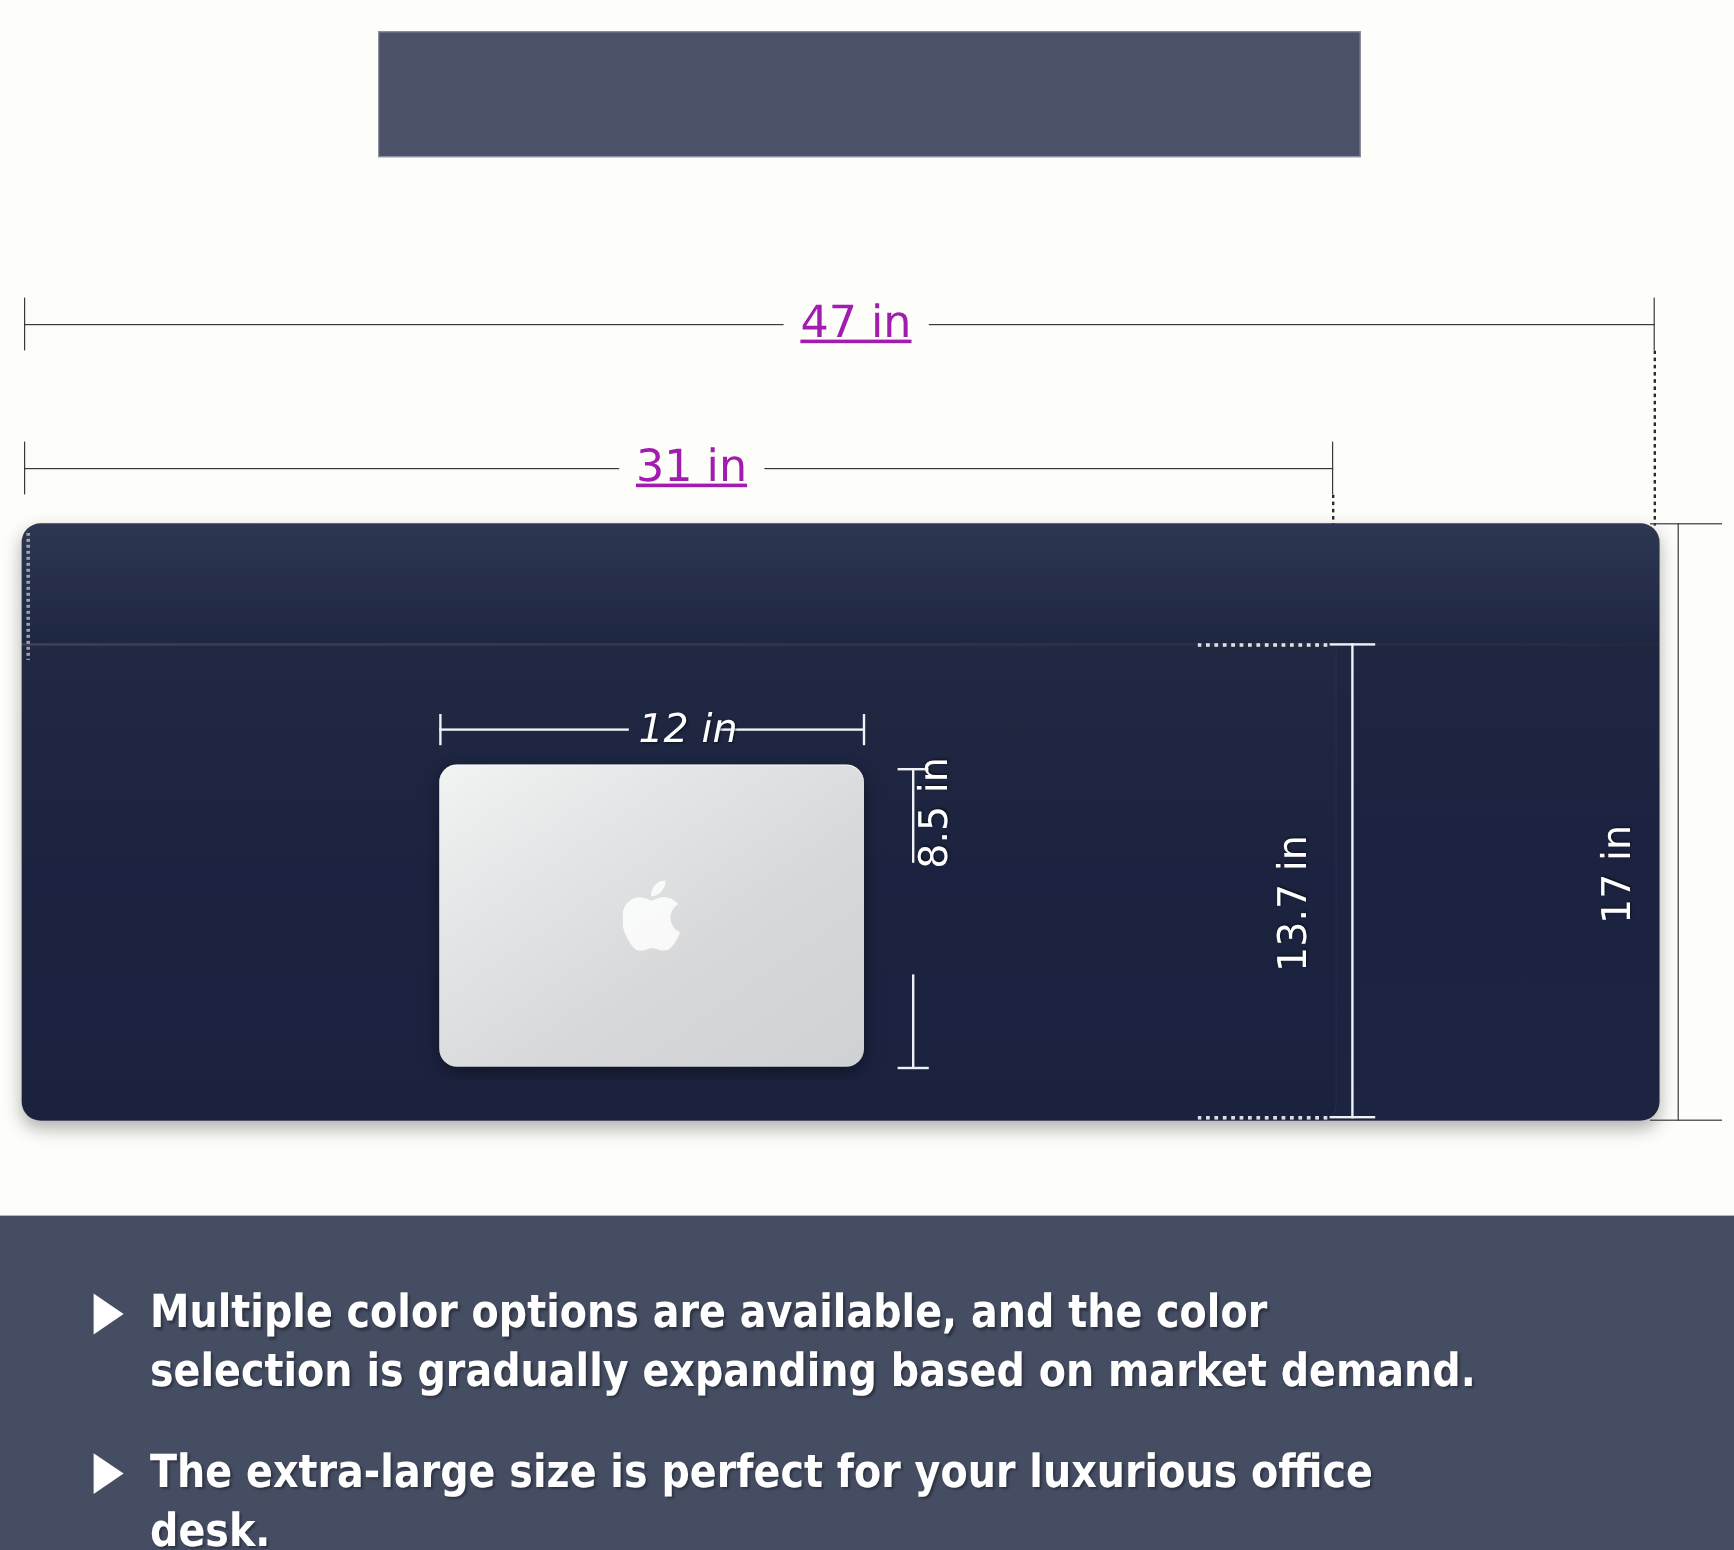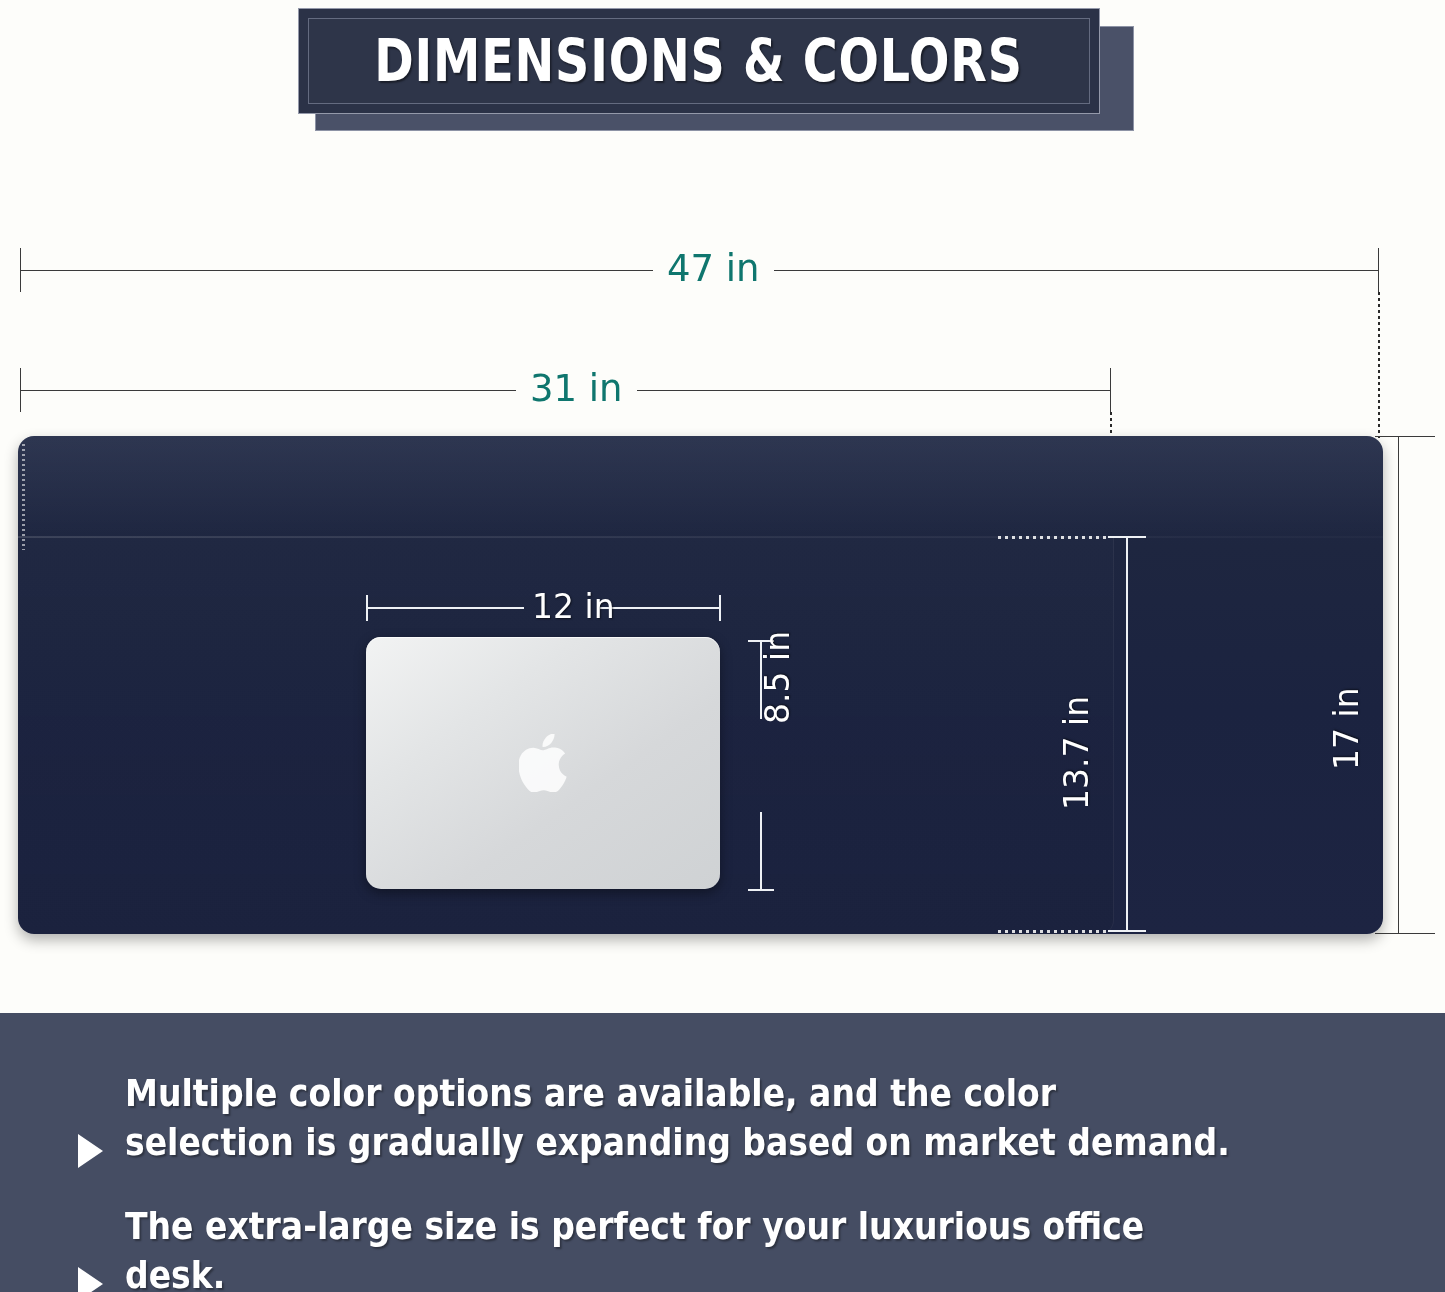--- a/index.html
+++ b/index.html
@@ -70,27 +70,28 @@
     height: 1px;
     background: #3a3a3a;
   }
   .dim-tick-v {
     position: absolute;
     width: 1px;
     background: #3a3a3a;
   }
   .dim-label-dark {
     position: absolute;
-    color: #0f766e;
+    color: #a21caf;
     font-family: "DejaVu Sans", sans-serif;
     font-size: 37px;
     background: #fdfdfa;
     padding: 0 14px;
     white-space: nowrap;
     line-height: 1;
+    text-decoration: underline;
   }
 
   
   .ext-dot-v {
     position: absolute;
     width: 2px;
     background-image: linear-gradient(to bottom, #2a2a2a 55%, rgba(0,0,0,0) 0%);
     background-size: 2px 6px;
     background-repeat: repeat-y;
   }
@@ -203,21 +204,21 @@
     background: #454d63;
   }
   .caption-list {
     position: absolute;
     left: 78px;
     top: 56px;
     right: 50px;
   }
   .caption-item {
     display: flex;
-    align-items: flex-end;
+    align-items: flex-start;
     margin-bottom: 34px;
   }
   .caption-bullet {
     flex: 0 0 auto;
     width: 0;
     height: 0;
     border-top: 17px solid transparent;
     border-bottom: 17px solid transparent;
     border-left: 25px solid #ffffff;
     margin-top: 9px;
@@ -233,25 +234,20 @@
     transform-origin: left center;
     width: 115%;
     text-shadow: 2px 2px 2px rgba(0,0,0,0.35);
   }
 </style>
 </head>
 <body>
 
 <div class="title-wrap">
   <div class="title-shadow-box"></div>
-  <div class="title-outer-box">
-    <div class="title-inner-box">
-      <div class="title-text">DIMENSIONS &amp; COLORS</div>
-    </div>
-  </div>
 </div>
 
 <div>
   <div class="dim-tick-v" style="left:20px; top:248px; height:44px;"></div>
   <div class="dim-h" style="left:20px; top:270px; width:1359px;"></div>
   <div class="dim-tick-v" style="left:1378px; top:248px; height:44px;"></div>
   <div class="dim-label-dark" style="left:653px; top:250px;">47 in</div>
 </div>
 
 <div>
@@ -276,21 +272,21 @@
     <path fill="#ffffff" fill-opacity="0.90" d="M140.7 108.9c-.3-26.6 21.7-39.4 22.7-40-12.4-18.1-31.6-20.6-38.4-20.9-16.3-1.7-31.9 9.6-40.2 9.6-8.3 0-21.1-9.4-34.7-9.1-17.8.3-34.3 10.4-43.5 26.3-18.6 32.2-4.8 79.9 13.3 106 8.9 12.8 19.4 27.1 33.2 26.6 13.3-.5 18.3-8.6 34.4-8.6 16.1 0 20.6 8.6 34.7 8.3 14.3-.2 23.4-13 32.1-25.9 10.1-14.8 14.3-29.2 14.5-29.9-.3-.1-27.8-10.7-28.1-42.4z"></path>
     <path fill="#ffffff" fill-opacity="0.90" d="M114.8 30.6c7.4-8.9 12.3-21.3 11-33.6-10.6.4-23.5 7.1-31.1 16-6.8 7.8-12.8 20.4-11.2 32.4 11.8.9 23.9-6 31.3-14.8z"></path>
   </svg>
 </div>
 
 <div>
   <div class="wdim-v" style="left:366px; top:595px; height:26px;"></div>
   <div class="wdim-h" style="left:366px; top:607px; width:158px;"></div>
   <div class="wdim-h" style="left:600px; top:607px; width:120px;"></div>
   <div class="wdim-v" style="left:719px; top:595px; height:26px;"></div>
-  <div class="wdim-label" style="left:532px; top:590px;">12 in</div>
+  <div class="wdim-label" style="left:532px; top:590px;font-style:italic;">12 in</div>
 </div>
 
 <div>
   <div class="wdim-h" style="left:748px; top:640px; width:26px;"></div>
   <div class="wdim-v" style="left:760px; top:640px; height:79px;"></div>
   <div class="wdim-v" style="left:760px; top:812px; height:78px;"></div>
   <div class="wdim-h" style="left:748px; top:889px; width:26px;"></div>
   <div class="wdim-label" style="left:761px; top:724px; transform: rotate(-90deg); transform-origin: left top;">8.5 in</div>
 </div>
 

